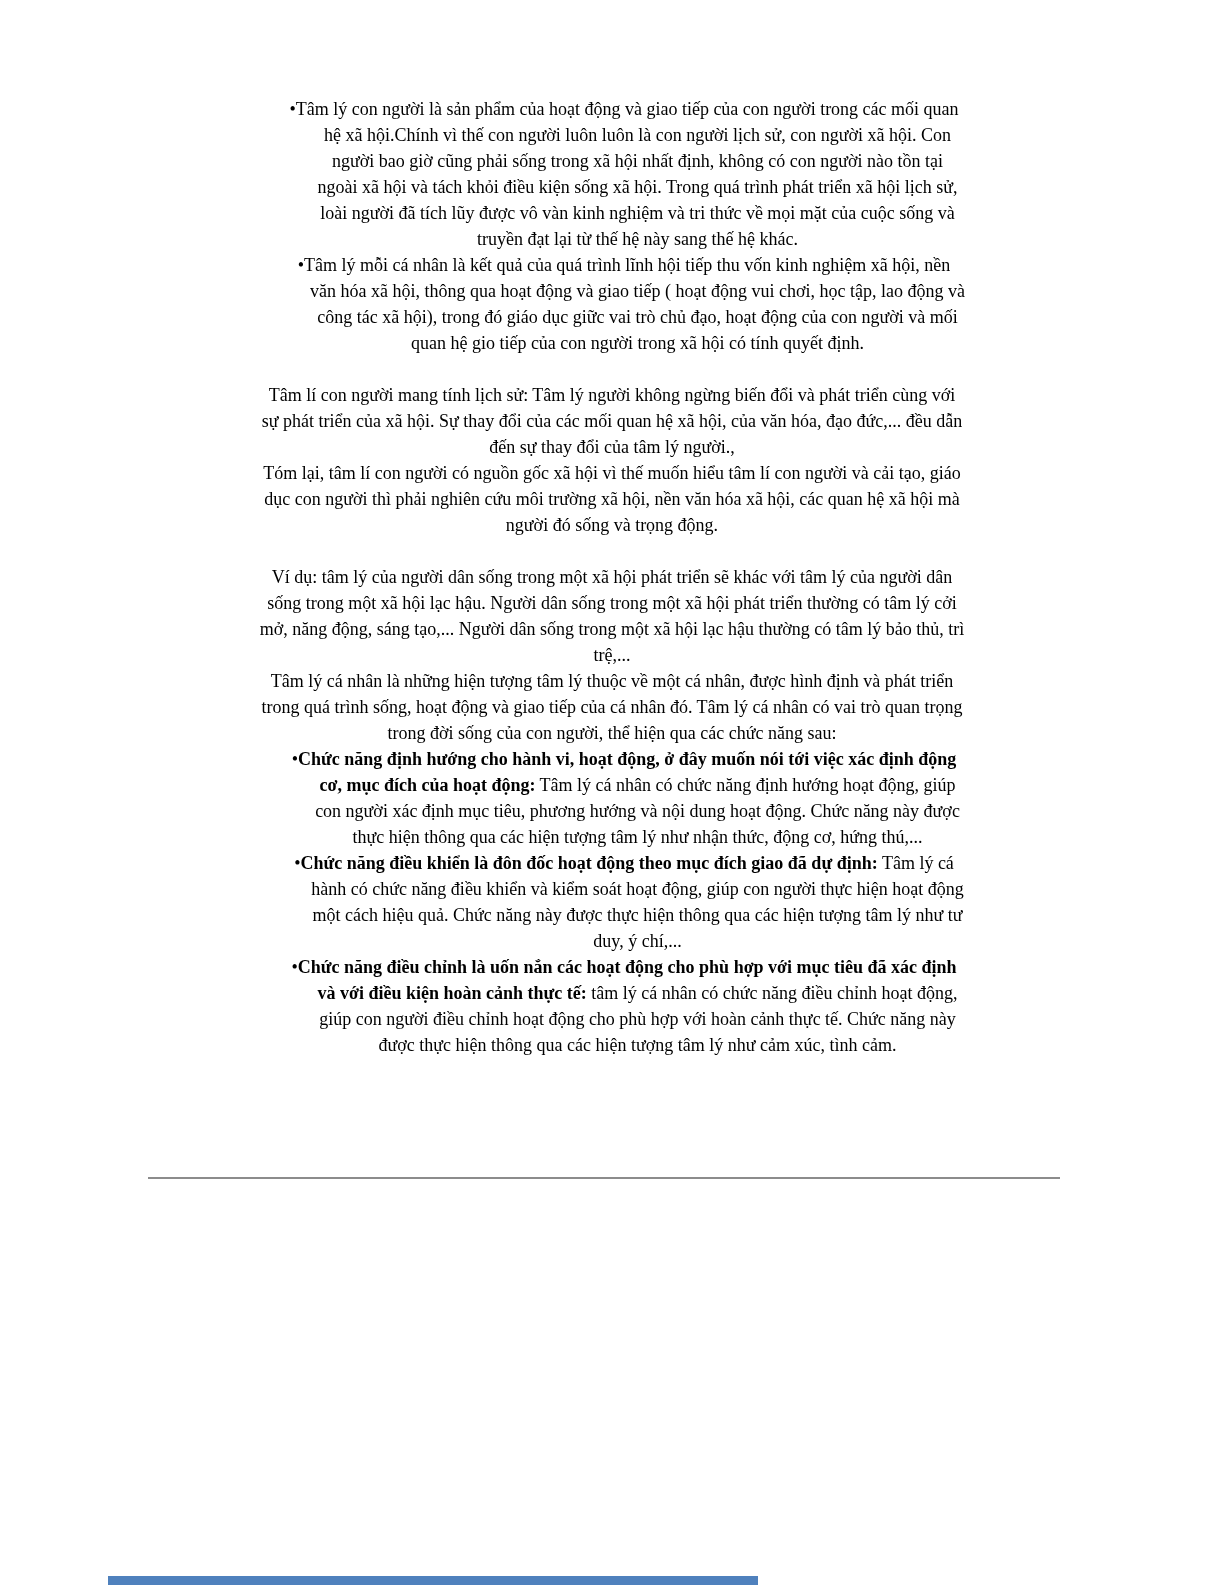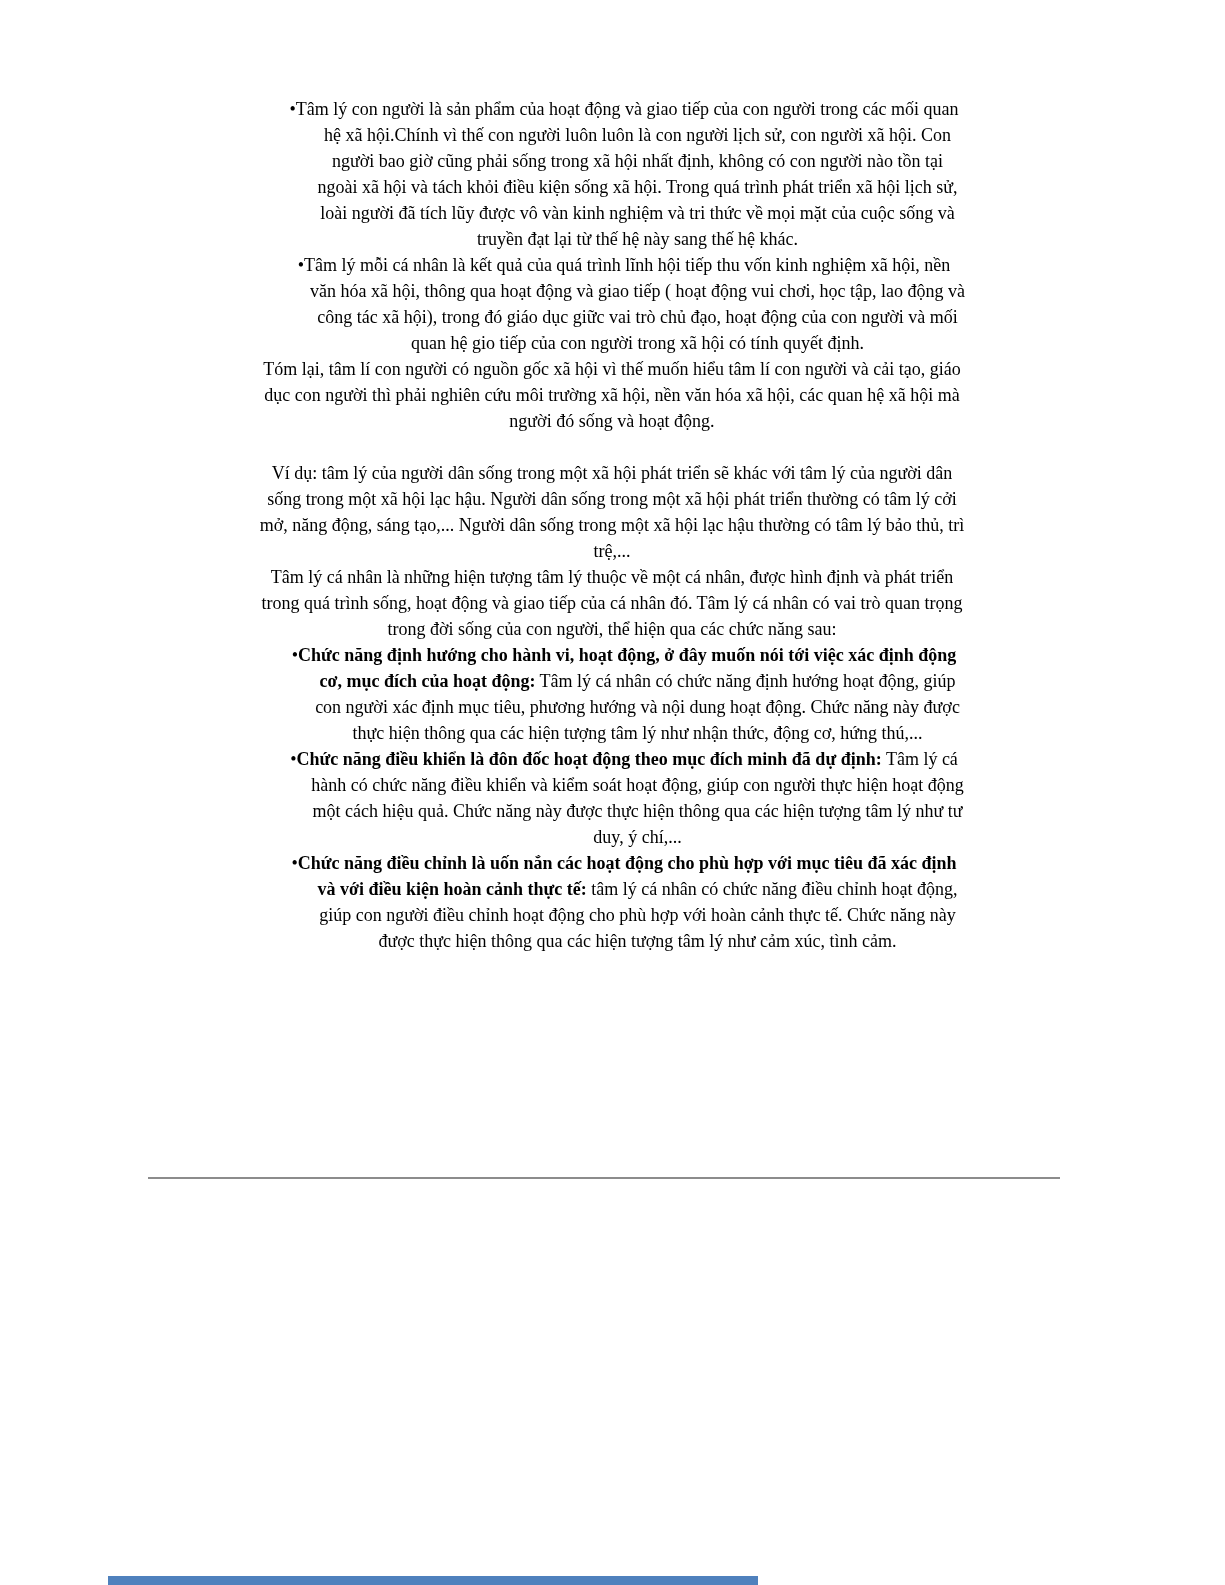--- a/index.html
+++ b/index.html
@@ -58,30 +58,31 @@
 
 <div class="page">
 
   <div class="content">
 
     <ul>
       <li><span class="marker">•</span><span>Tâm lý con người là sản phẩm của hoạt động và giao tiếp của con người trong các mối quan hệ xã hội.Chính vì thế con người luôn luôn là con người lịch sử, con người xã hội. Con người bao giờ cũng phải sống trong xã hội nhất định, không có con người nào tồn tại ngoài xã hội và tách khỏi điều kiện sống xã hội. Trong quá trình phát triển xã hội lịch sử, loài người đã tích lũy được vô vàn kinh nghiệm và tri thức về mọi mặt của cuộc sống và truyền đạt lại từ thế hệ này sang thế hệ khác.</span></li>
       <li><span class="marker">•</span><span>Tâm lý mỗi cá nhân là kết quả của quá trình lĩnh hội tiếp thu vốn kinh nghiệm xã hội, nền văn hóa xã hội, thông qua hoạt động và giao tiếp ( hoạt động vui chơi, học tập, lao động và công tác xã hội), trong đó giáo dục giữc vai trò chủ đạo, hoạt động của con người và mối quan hệ gio tiếp của con người trong xã hội có tính quyết định.</span></li>
     </ul>
 
-    <p>Tóm lại, tâm lí con người có nguồn gốc xã hội vì thế muốn hiểu tâm lí con người và cải tạo, giáo dục con người thì phải nghiên cứu môi trường xã hội, nền văn hóa xã hội, các quan hệ xã hội mà người đó sống và hoạt động.</p>
+    <p class="gap-above">Tâm lí con người mang tính lịch sử: Tâm lý người không ngừng biến đổi và phát triển cùng với sự phát triển của xã hội. Sự thay đổi của các mối quan hệ xã hội, của văn hóa, đạo đức,... đều dẫn đến sự thay đổi của tâm lý người.,</p>
+    <p>Tóm lại, tâm lí con người có nguồn gốc xã hội vì thế muốn hiểu tâm lí con người và cải tạo, giáo dục con người thì phải nghiên cứu môi trường xã hội, nền văn hóa xã hội, các quan hệ xã hội mà người đó sống và trọng động.</p>
 
     <p class="gap-above">Ví dụ: tâm lý của người dân sống trong một xã hội phát triển sẽ khác với tâm lý của người dân sống trong một xã hội lạc hậu. Người dân sống trong một xã hội phát triển thường có tâm lý cởi mở, năng động, sáng tạo,... Người dân sống trong một xã hội lạc hậu thường có tâm lý bảo thủ, trì trệ,...</p>
 
 
     <p>Tâm lý cá nhân là những hiện tượng tâm lý thuộc về một cá nhân, được hình định và phát triển trong quá trình sống, hoạt động và giao tiếp của cá nhân đó. Tâm lý cá nhân có vai trò quan trọng trong đời sống của con người, thể hiện qua các chức năng sau:</p>
 
     <ul>
       <li><span class="marker">•</span><span class="bold">Chức năng định hướng cho hành vi, hoạt động, ở đây muốn nói tới việc xác định động cơ, mục đích của hoạt động:</span><span> Tâm lý cá nhân có chức năng định hướng hoạt động, giúp con người xác định mục tiêu, phương hướng và nội dung hoạt động. Chức năng này được thực hiện thông qua các hiện tượng tâm lý như nhận thức, động cơ, hứng thú,...</span></li>
-      <li><span class="marker">•</span><span class="bold">Chức năng điều khiển là đôn đốc hoạt động theo mục đích minh đã dự định:</span><span> Tâm lý cá hành có chức năng điều khiển và kiểm soát hoạt động, giúp con người thực hiện hoạt động một cách hiệu quả. Chức năng này được thực hiện thông qua các hiện tượng tâm lý như tư duy, ý chí,...</span></li>
+      <li><span class="marker">•</span><span class="bold">Chức năng điều khiển là đôn đốc hoạt động theo mục đích giao đã dự định:</span><span> Tâm lý cá hành có chức năng điều khiển và kiểm soát hoạt động, giúp con người thực hiện hoạt động một cách hiệu quả. Chức năng này được thực hiện thông qua các hiện tượng tâm lý như tư duy, ý chí,...</span></li>
       <li><span class="marker">•</span><span class="bold">Chức năng điều chỉnh là uốn nắn các hoạt động cho phù hợp với mục tiêu đã xác định và với điều kiện hoàn cảnh thực tế:</span><span> tâm lý cá nhân có chức năng điều chỉnh hoạt động, giúp con người điều chỉnh hoạt động cho phù hợp với hoàn cảnh thực tế. Chức năng này được thực hiện thông qua các hiện tượng tâm lý như cảm xúc, tình cảm.</span></li>
     </ul>
 
   </div>
 
   <div class="divider"></div>
 
   <div class="bottom-bar"></div>
 
 </div>

